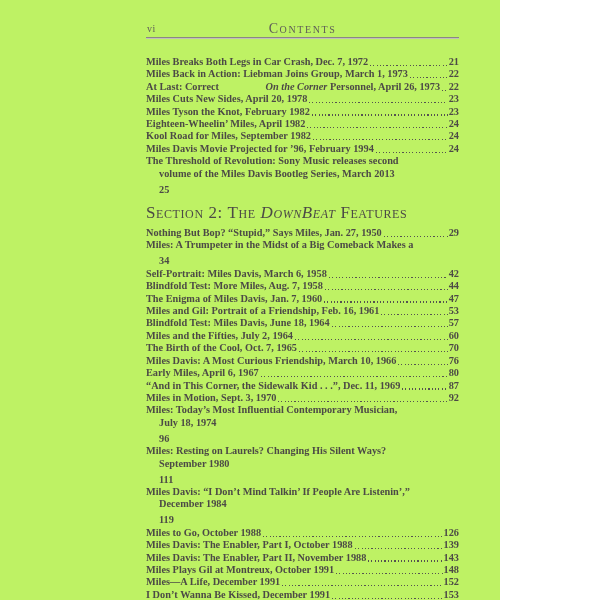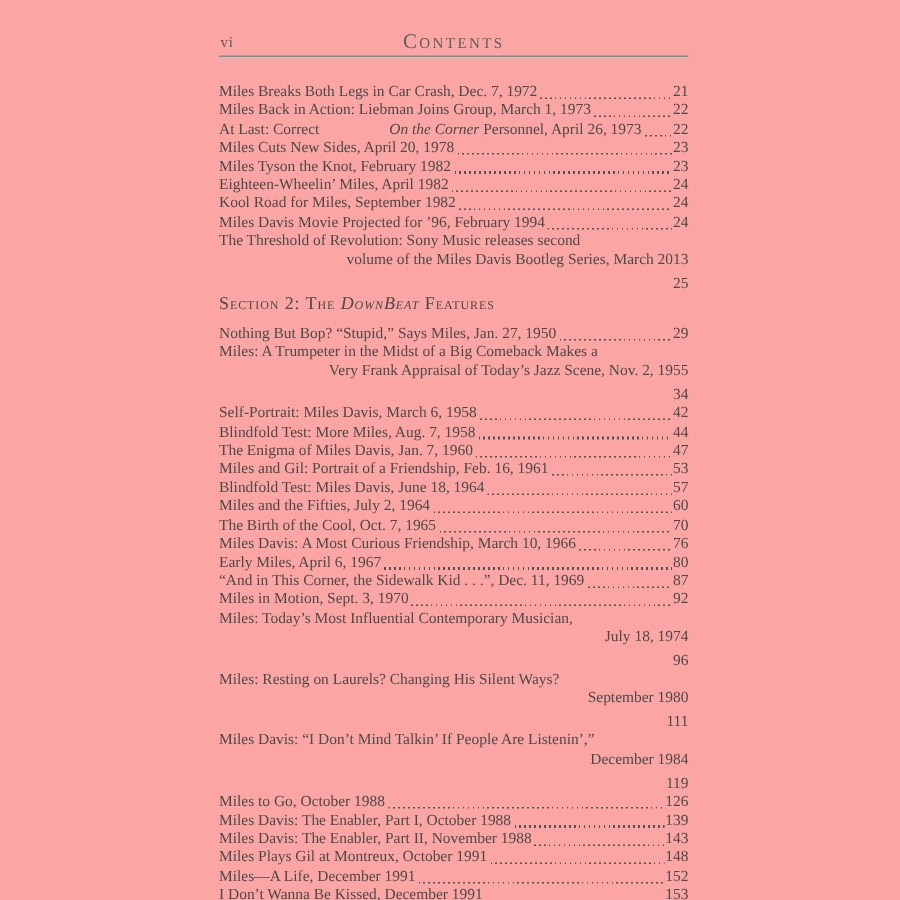--- a/index.html
+++ b/index.html
@@ -5,39 +5,39 @@
   :root{
     --text:#4c4a46;
     --head:#5f5d58;
     --rule-dark:#8a8883;
     --rule-light:#c2c0bb;
     --dots:#55534f;
   }
   html,body{margin:0;padding:0;background:#ffffff;}
   body{width:600px;height:600px;overflow:hidden;}
   .page{
-    position:relative;width:600px;height:600px;background:#fca5a5;
+    position:relative;width:500px;height:600px;background:#bef264;
     font-family:"Liberation Serif","DejaVu Serif",serif;
     color:var(--text);
   }
   .content{position:absolute;left:146px;top:23px;width:313px;}
   .pagehead{position:relative;height:12px;font-size:10px;line-height:12px;color:var(--head);}
   .folio{position:absolute;left:1px;top:0;letter-spacing:.5px;}
   .running-head{display:block;text-align:center;font-variant:small-caps;letter-spacing:1.6px;font-size:14px;}
   .rule{margin-top:2px;height:2px;background:linear-gradient(to bottom,var(--rule-dark) 0 55%,var(--rule-light) 55% 100%);}
   .toc{font-size:10.3px;line-height:12.4px;}
   .entries{margin:0;}
   .entries.first{margin-top:17px;}
   .entries.second{margin-top:8px;}
   .heading{
-    line-height:13px;font-variant:small-caps;
-    font-size:12px;letter-spacing:.6px;color:var(--text);
+    margin-top:10px;line-height:13px;font-variant:small-caps;
+    font-size:17px;letter-spacing:.6px;color:var(--text);
   }
   .heading .it{font-style:italic;}
-  .row{display:flex;align-items:flex-end;white-space:nowrap;}
+  .row{display:flex;align-items:flex-start;white-space:nowrap;font-weight:bold;}
   .row.indent{padding-left:13px;flex-direction:column;}
   .t{flex:0 0 auto;}
   .t .it{font-style:italic;padding-left:44px;}
   .dots{
     flex:1 1 auto;min-width:0;height:1.2px;align-self:flex-end;
     margin:0 1px 2.4px 2px;
     background-image:repeating-linear-gradient(to right,var(--dots) 0 1.1px,transparent 1.1px 3.3px);
   }
   .pg{flex:0 0 auto;}
 </style>
@@ -106,21 +106,20 @@
         <div class="entries second">
           <div class="row">
             <span class="t"><span>Nothing But Bop? “Stupid,” Says Miles, Jan. 27, 1950</span></span>
             <span class="dots"></span>
             <span class="pg">29</span>
           </div>
           <div class="row">
             <span class="t"><span>Miles: A Trumpeter in the Midst of a Big Comeback Makes a</span></span>
           </div>
           <div class="row indent">
-            <span class="t"><span>Very Frank Appraisal of Today’s Jazz Scene, Nov. 2, 1955</span></span>
             <span class="dots"></span>
             <span class="pg">34</span>
           </div>
           <div class="row">
             <span class="t"><span>Self-Portrait: Miles Davis, March 6, 1958</span></span>
             <span class="dots"></span>
             <span class="pg">42</span>
           </div>
           <div class="row">
             <span class="t"><span>Blindfold Test: More Miles, Aug. 7, 1958</span></span>

